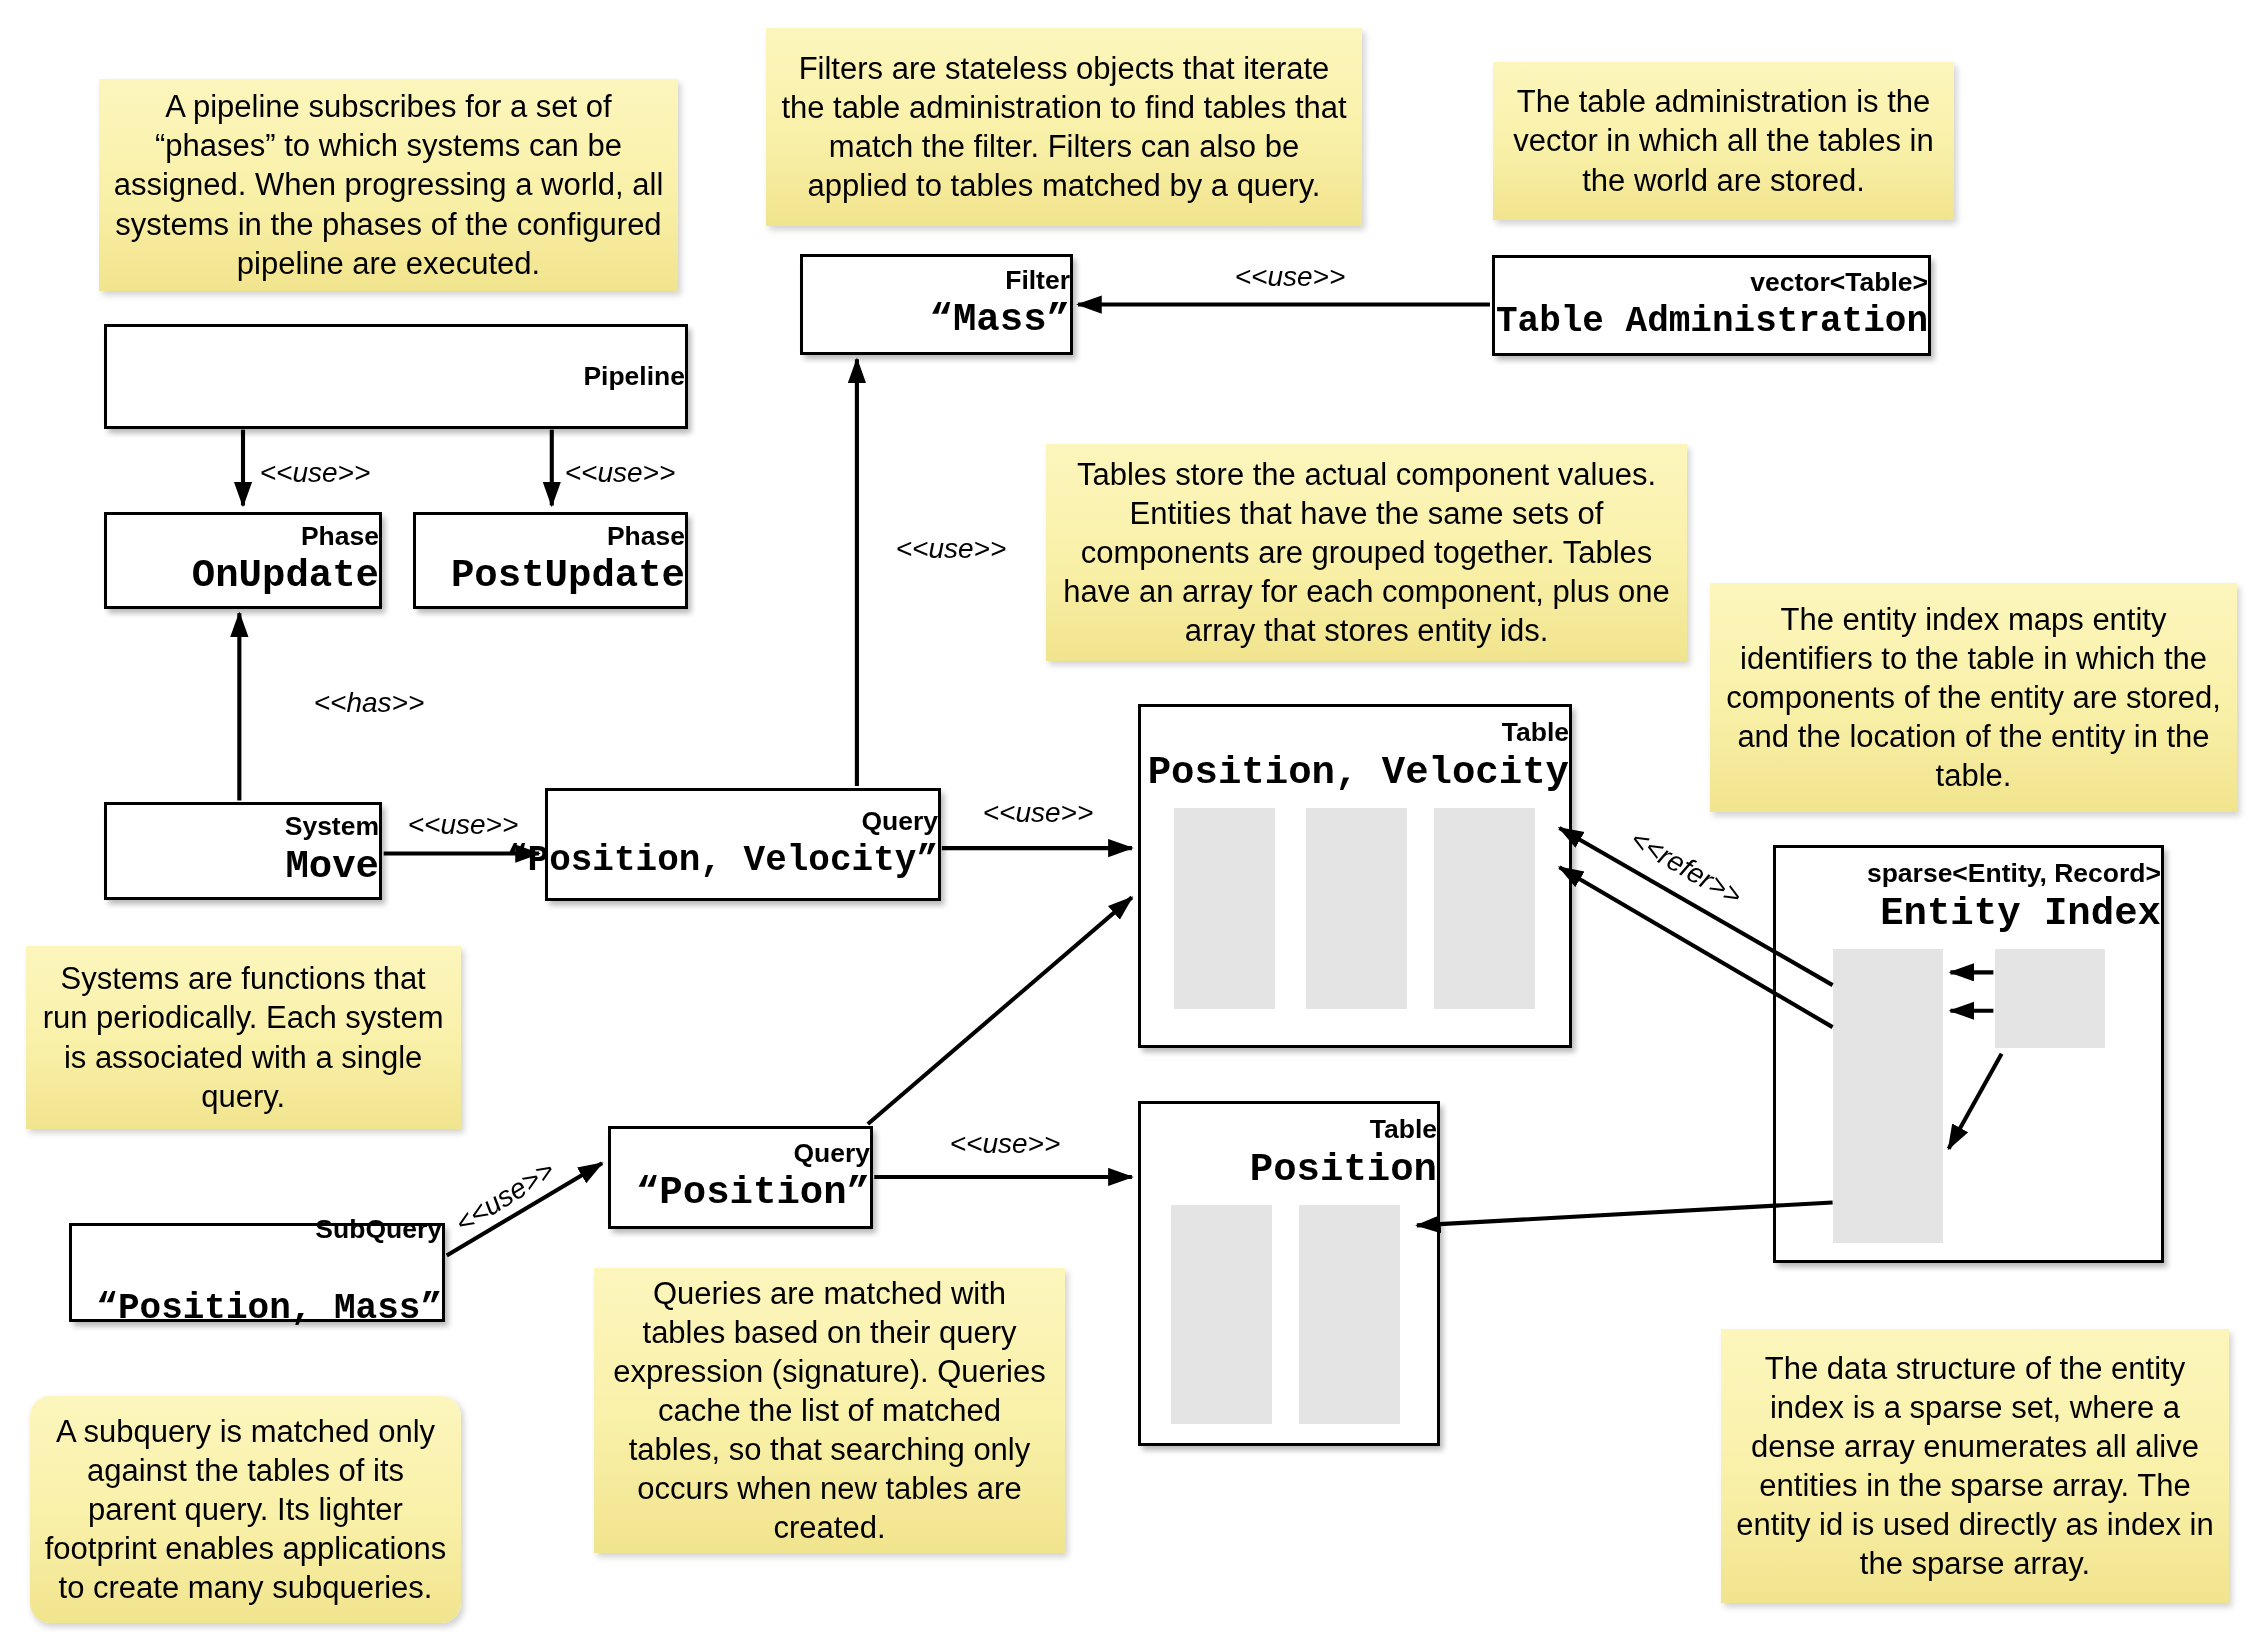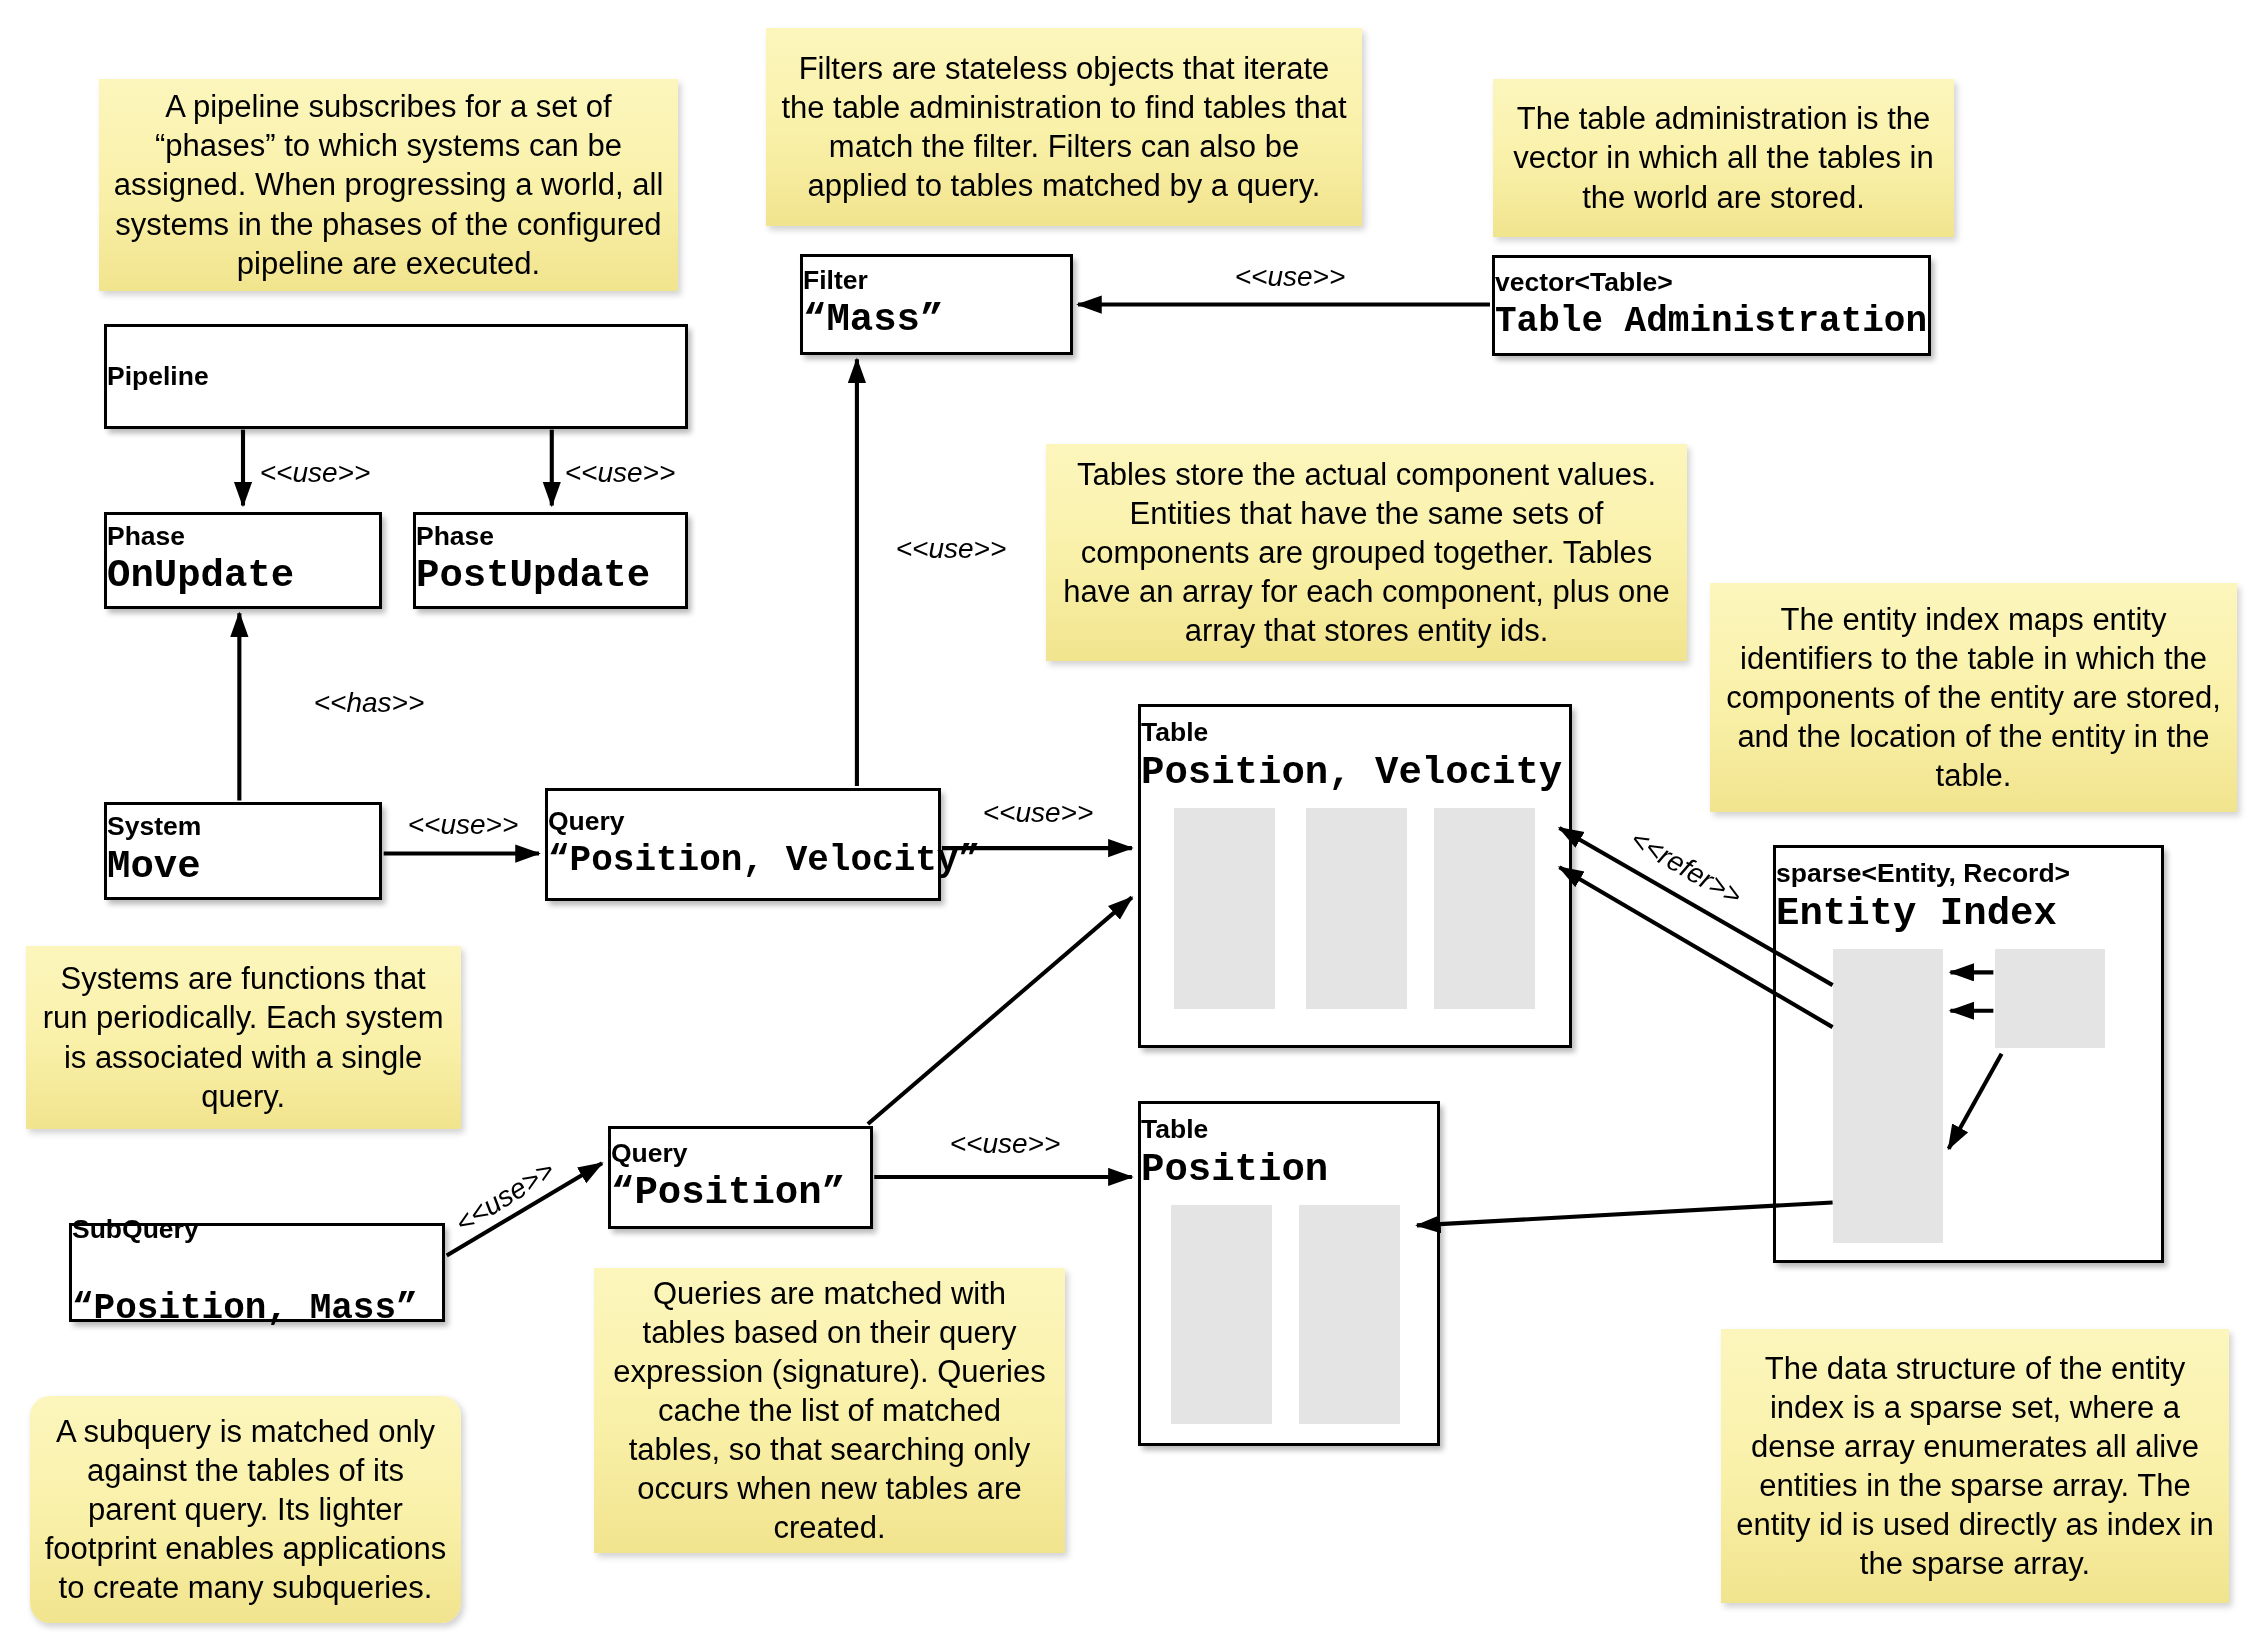--- a/index.html
+++ b/index.html
@@ -3,42 +3,42 @@
 <meta charset="utf-8">
 <style>
   html,body{margin:0;padding:0;background:#ffffff;}
   #canvas{position:relative;width:2251px;height:1645px;overflow:hidden;
           font-family:"Liberation Sans","DejaVu Sans",sans-serif;color:#000;}
   .note{position:absolute;display:flex;align-items:center;justify-content:center;
         text-align:center;font-size:31px;line-height:1.26;padding:11px 14.6px;box-sizing:border-box;
         background:linear-gradient(180deg,#fcf6bd 0%,#f9f0a8 55%,#f1e48e 100%);
         box-shadow:2.7px 3.7px 6.4px rgba(0,0,0,0.18);}
   .box{position:absolute;background:#ffffff;border:3.7px solid #000;box-sizing:border-box;
-       display:flex;flex-direction:column;align-items:flex-start;box-shadow:3.7px 4.6px 5.5px rgba(0,0,0,0.28);}
+       display:flex;flex-direction:column;align-items:flex-end;box-shadow:3.7px 4.6px 5.5px rgba(0,0,0,0.28);}
   .box.center{justify-content:center;gap:3.7px;}
   .box.top{justify-content:flex-start;padding-top:11px;gap:3.7px;}
   .stereo{font-size:26.5px;font-weight:bold;line-height:1.1;}
   .bname{font-size:39px;font-weight:bold;line-height:1.15;white-space:nowrap;font-family:Liberation Mono, monospace;}
   .bname.sm{font-size:36px;}
   .gblock{position:absolute;background:#e4e4e4;}
   .lbl{position:absolute;font-size:28px;font-style:italic;white-space:nowrap;
        transform:translate(-50%,-50%);}
   svg.arrows{position:absolute;left:0;top:0;z-index:3;pointer-events:none;}
   .layer{position:absolute;left:0;top:0;z-index:2;}
 </style>
 </head>
 <body>
 
 <div id="canvas">
 
   <div class="layer">
 
     <div class="note" style="left:99px;top:79px;width:579px;height:212px;">A pipeline subscribes for a set of “phases” to which systems can be assigned. When progressing a world, all systems in the phases of the configured pipeline are executed.</div>
     <div class="note" style="left:766px;top:28px;width:596px;height:198px;">Filters are stateless objects that iterate the table administration to find tables that match the filter. Filters can also be applied to tables matched by a query.</div>
-    <div class="note" style="left:1493px;top:62px;width:461px;height:158px;margin-top:17px;">The table administration is the vector in which all the tables in the world are stored.</div>
+    <div class="note" style="left:1493px;top:62px;width:461px;height:158px;">The table administration is the vector in which all the tables in the world are stored.</div>
     <div class="note" style="left:1046px;top:444px;width:641px;height:217px;">Tables store the actual component values. Entities that have the same sets of components are grouped together. Tables have an array for each component, plus one array that stores entity ids.</div>
     <div class="note" style="left:1710px;top:551px;width:527px;height:229px;margin-top:32px;">The entity index maps entity identifiers to the table in which the components of the entity are stored, and the location of the entity in the table.</div>
     <div class="note" style="left:25.6px;top:946px;width:435px;height:183px;">Systems are functions that run periodically. Each system is associated with a single query.</div>
     <div class="note" style="left:594px;top:1268px;width:471px;height:285px;">Queries are matched with tables based on their query expression (signature). Queries cache the list of matched tables, so that searching only occurs when new tables are created.</div>
     <div class="note" style="left:30px;top:1396px;width:431px;height:227px;border-radius:20px;">A subquery is matched only against the tables of its parent query. Its lighter footprint enables applications to create many subqueries.</div>
     <div class="note" style="left:1721px;top:1329px;width:508px;height:274px;">The data structure of the entity index is a sparse set, where a dense array enumerates all alive entities in the sparse array. The entity id is used directly as index in the sparse array.</div>
 
     <div class="box center" style="left:104px;top:324px;width:584px;height:105px;">
       <div class="stereo">Pipeline</div>
     </div>

